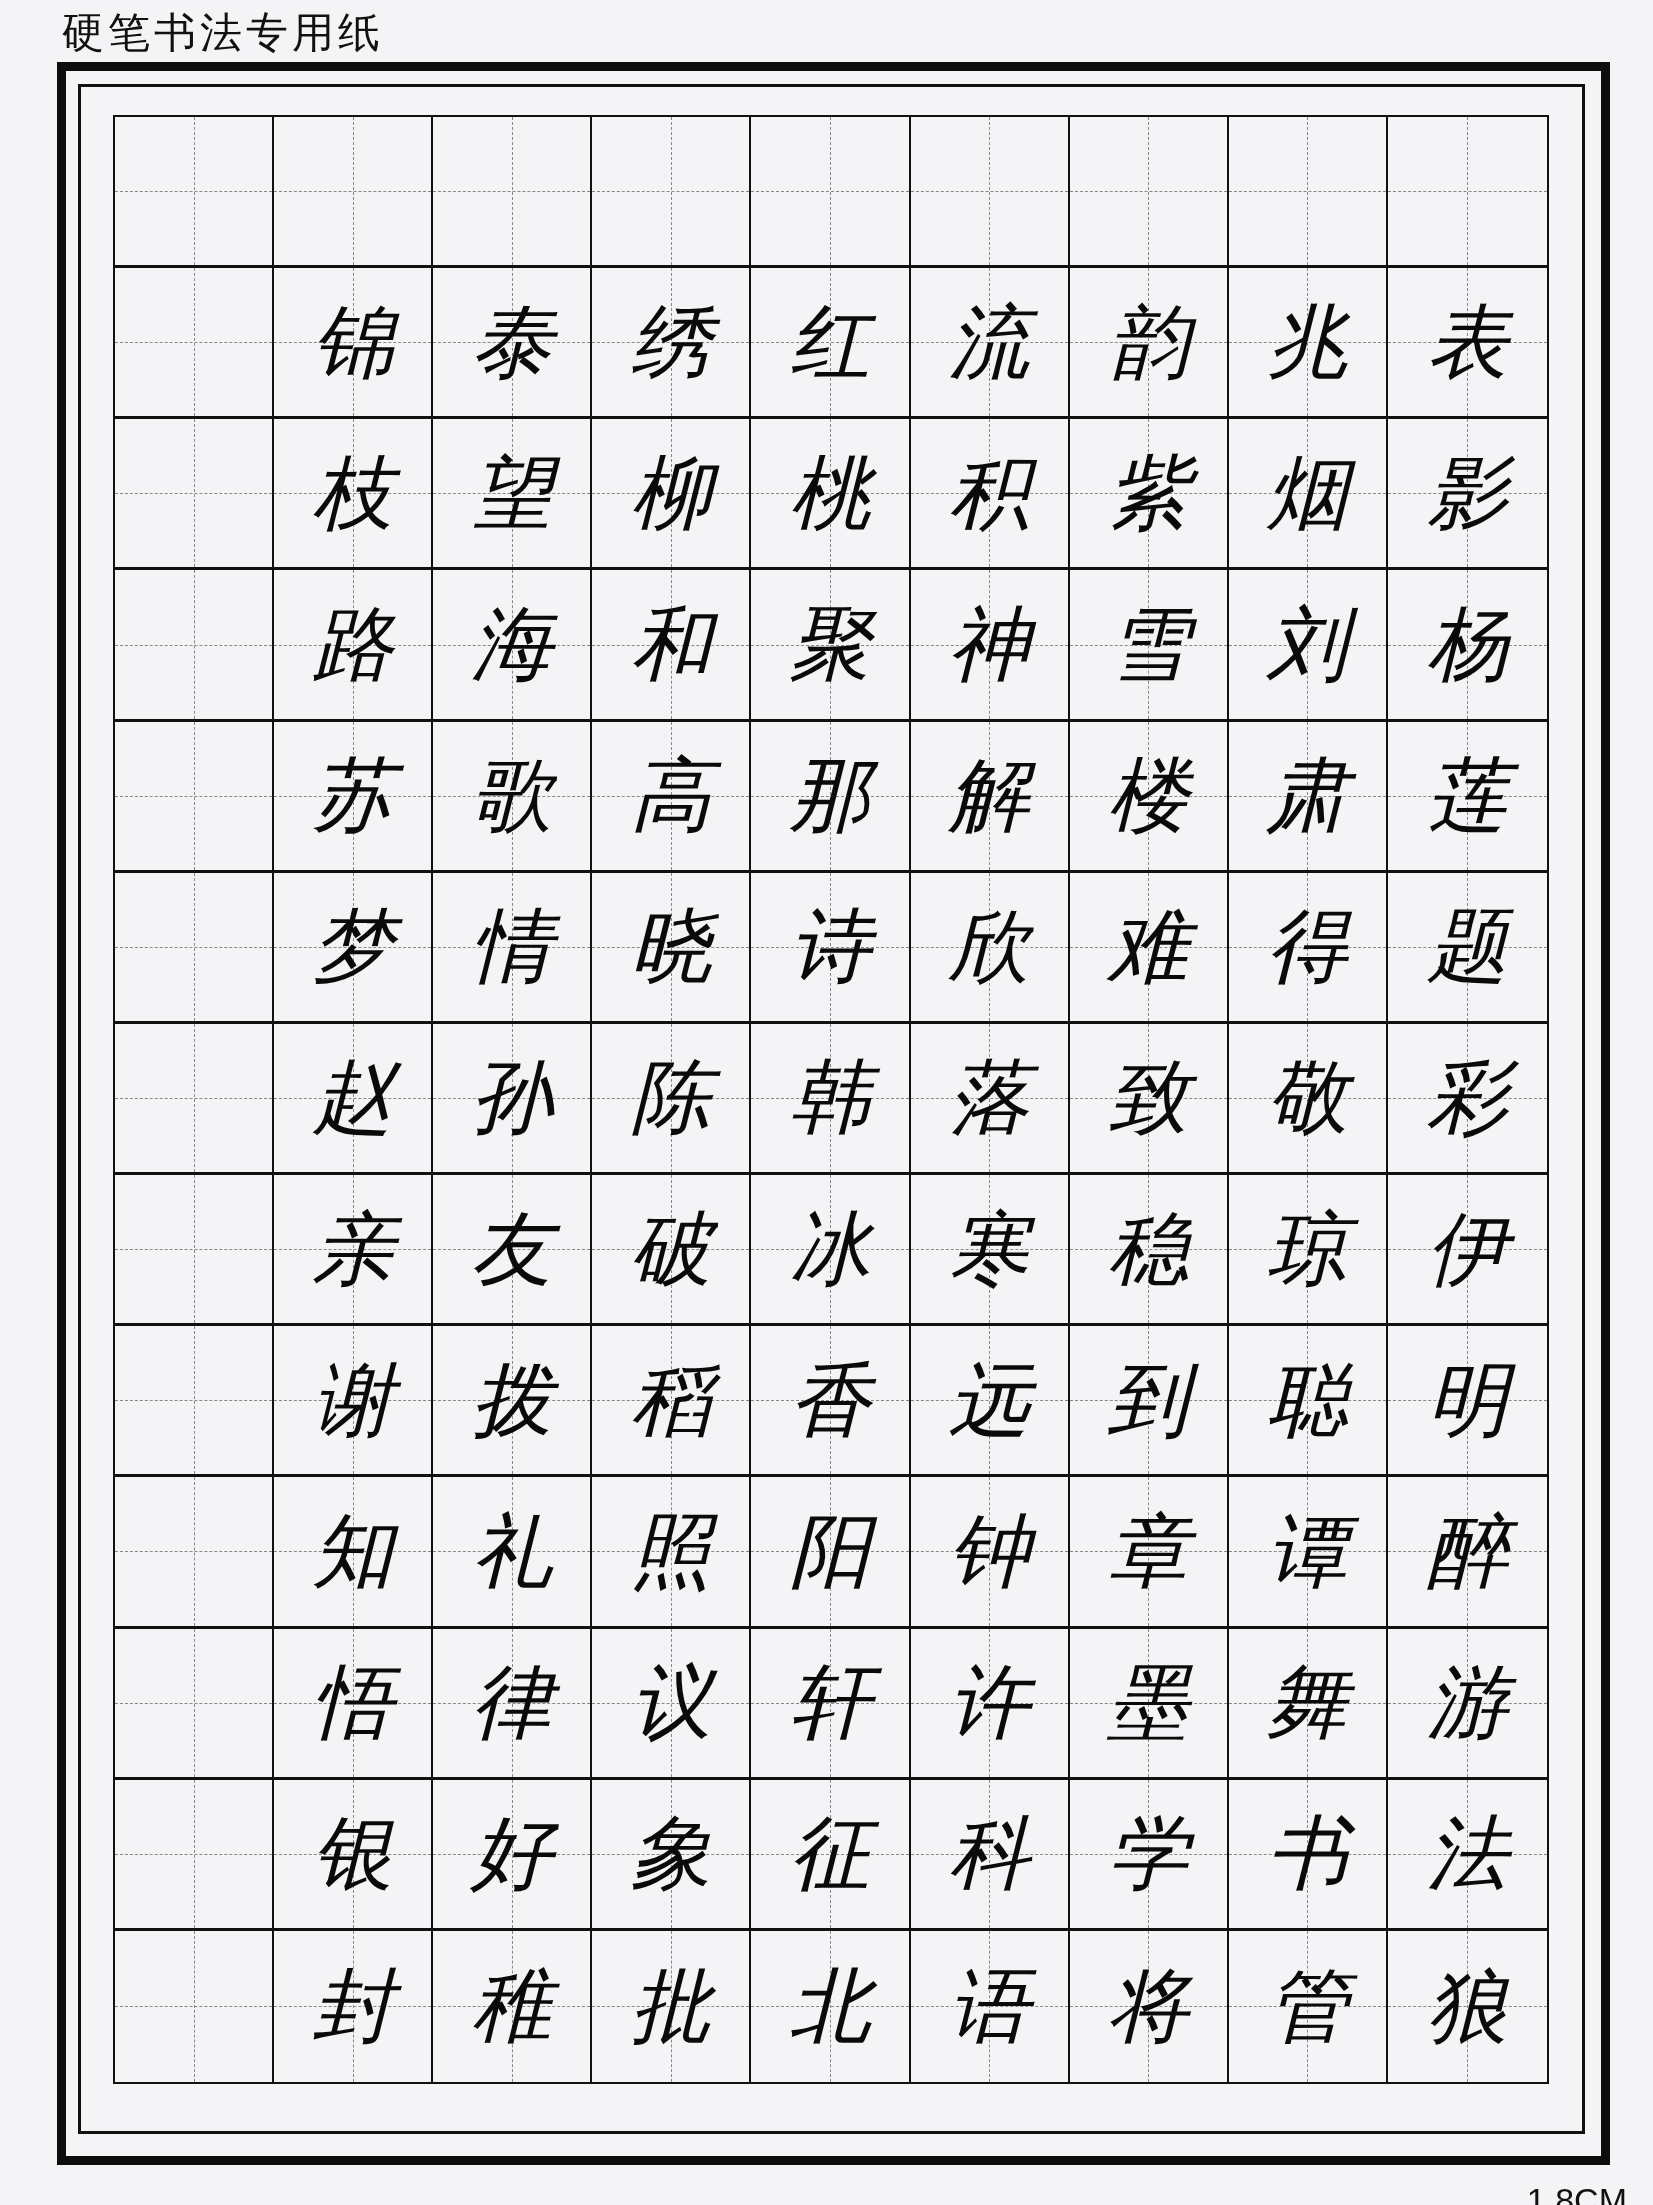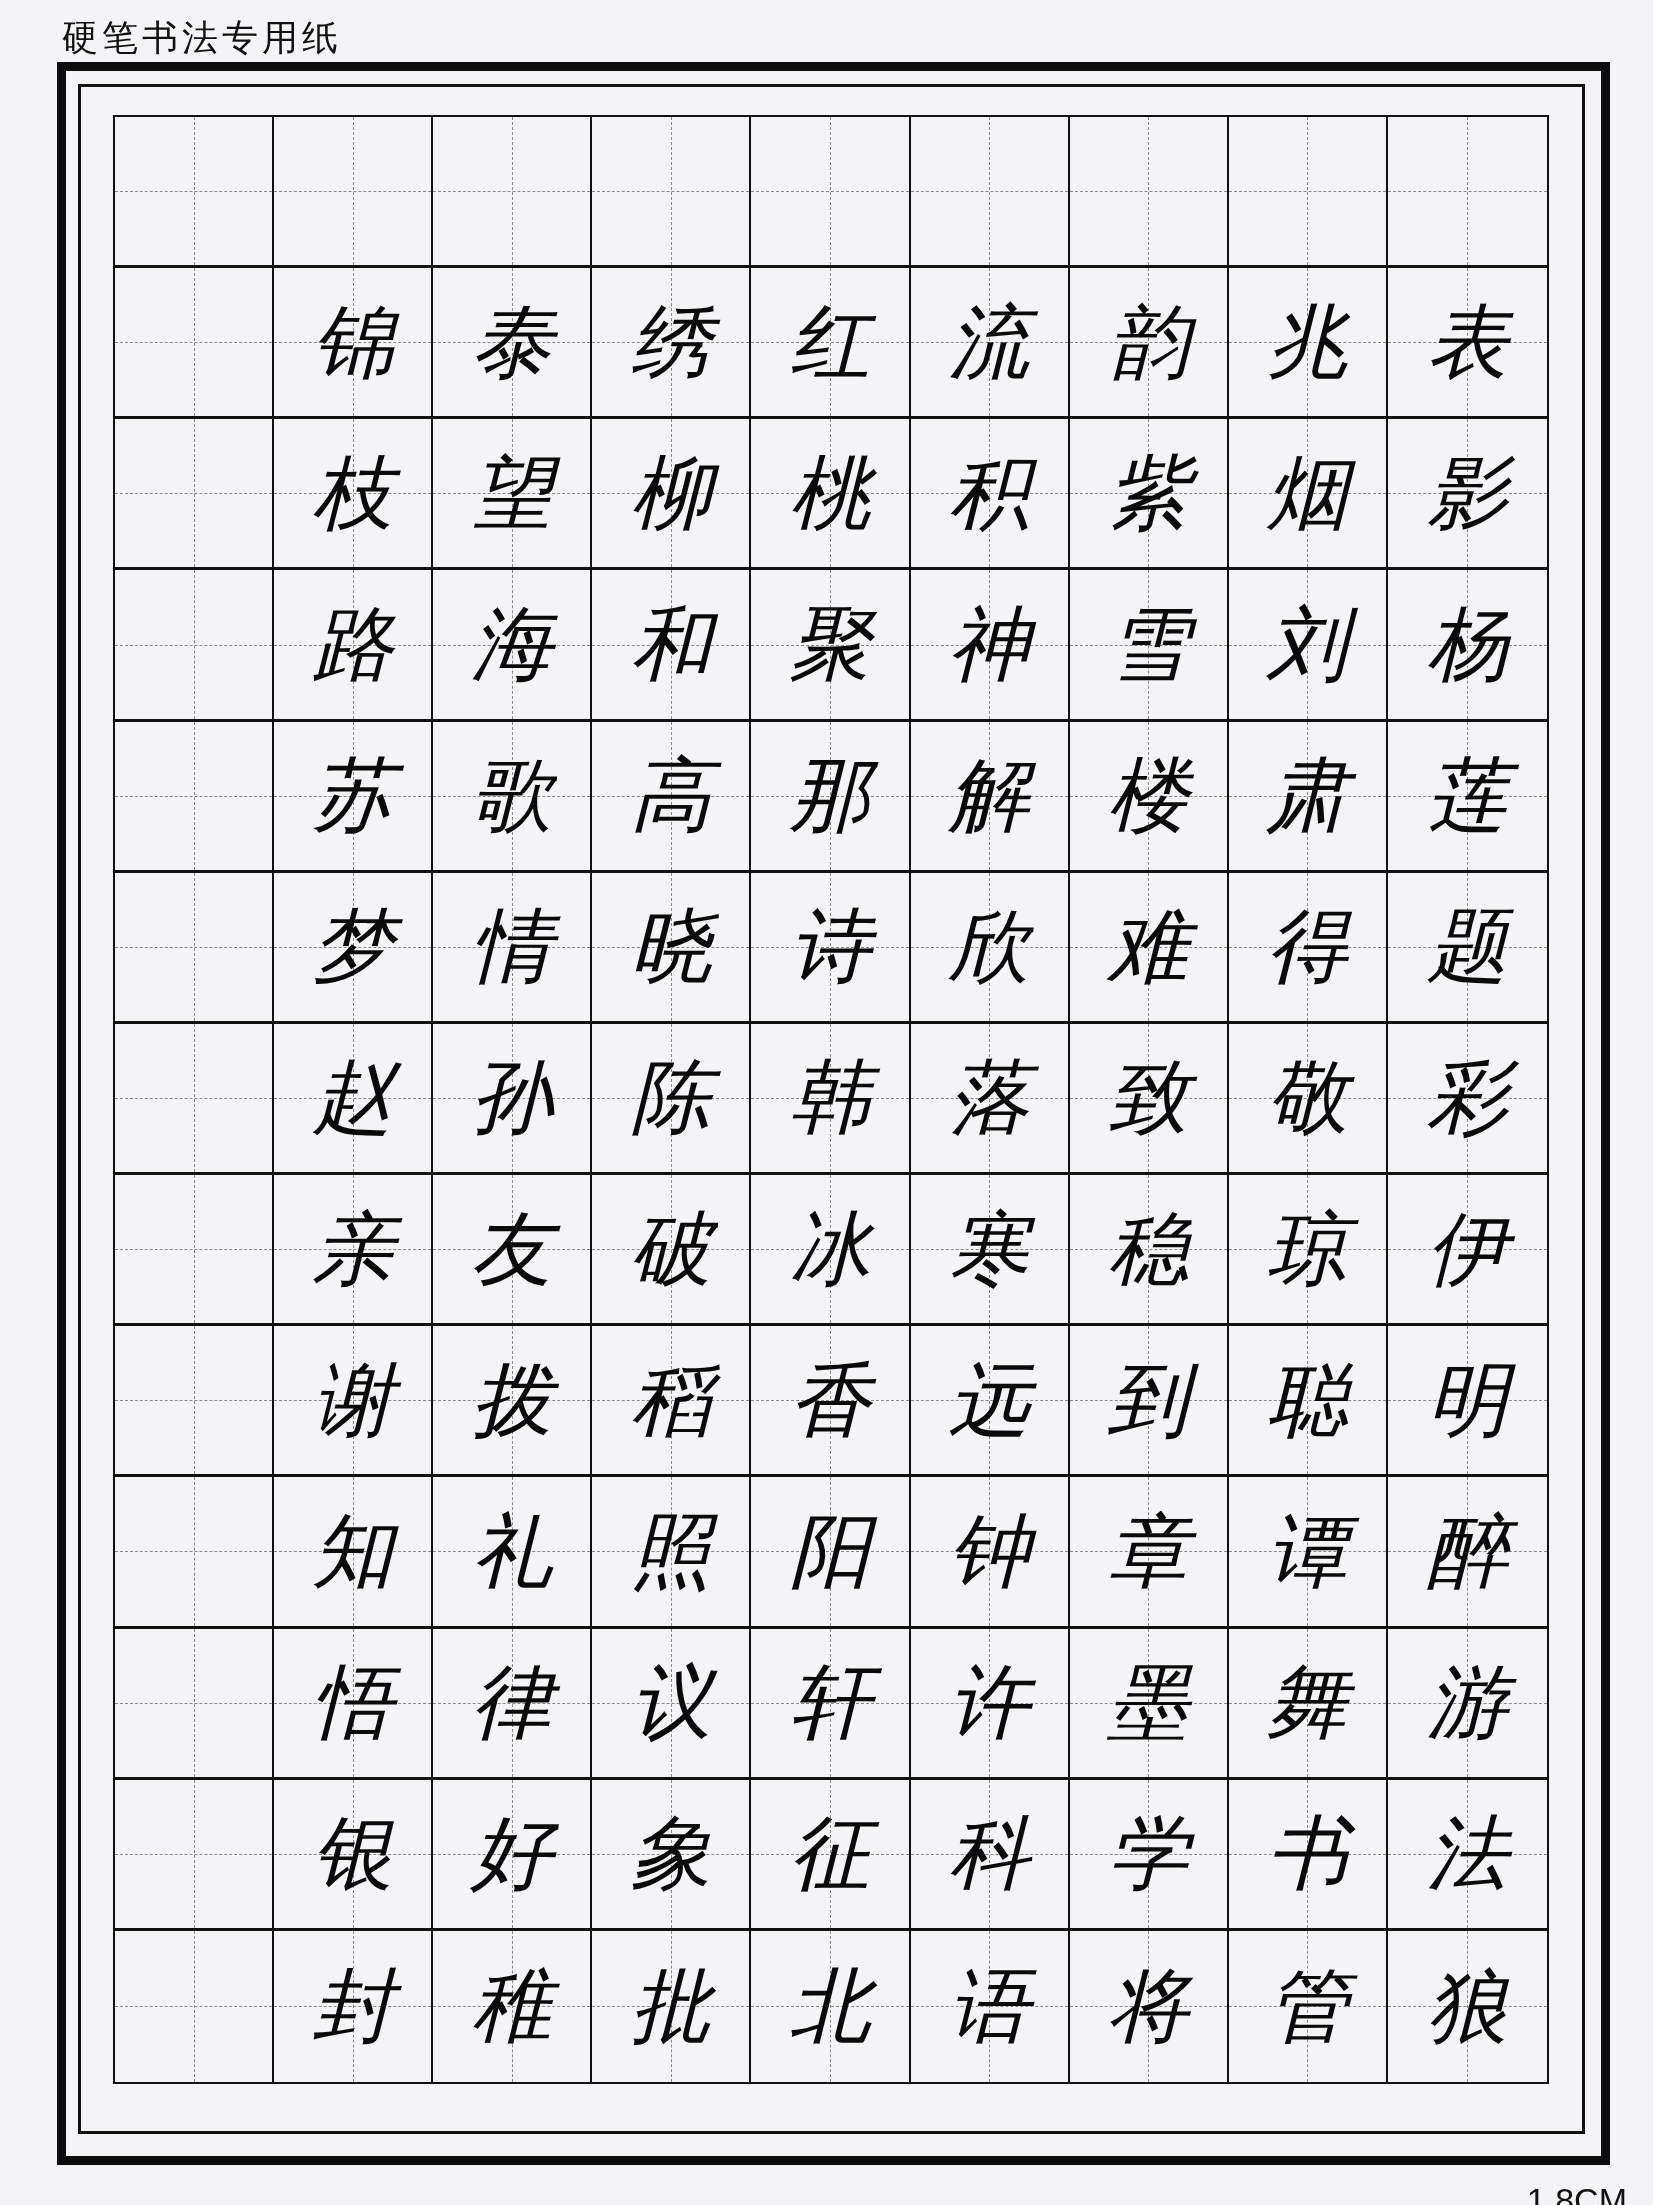--- a/index.html
+++ b/index.html
@@ -2,22 +2,22 @@
 <html style="font-size:10.8px"><head>
 <meta charset="utf-8">
 <style>
   html, body { margin:0; padding:0; }
   body {
     width:1654px; height:2205px; position:relative; overflow:hidden;
     background:#f4f3f5;
     font-family:"DejaVu Serif", serif;
   }
   .title {
-    position:absolute; left:62px; top:14px;
-    font-size:36px; color:#111; letter-spacing:4px;
+    position:absolute; left:62px; top:5px;
+    font-size:42px; color:#111; letter-spacing:4px;
     font-family:"DejaVu Serif", serif;
   }
   .frame-outer {
     position:absolute; left:57px; top:62px; width:1535px; height:2085px;
     border:9.5px solid #0d0d0d; box-sizing:content-box;
   }
   .frame-inner {
     position:absolute; left:78px; top:84px; width:1501px; height:2044px;
     border:3.4px solid #111;
   }

